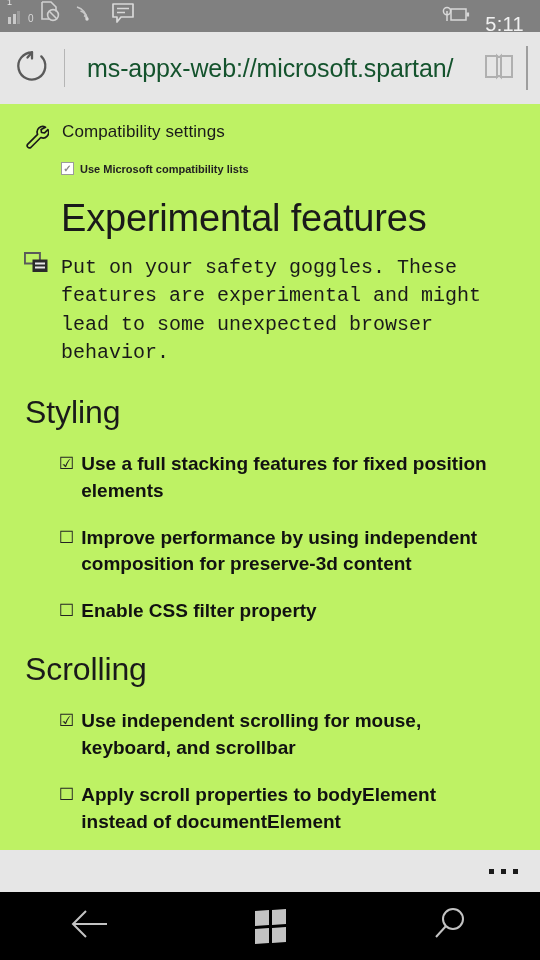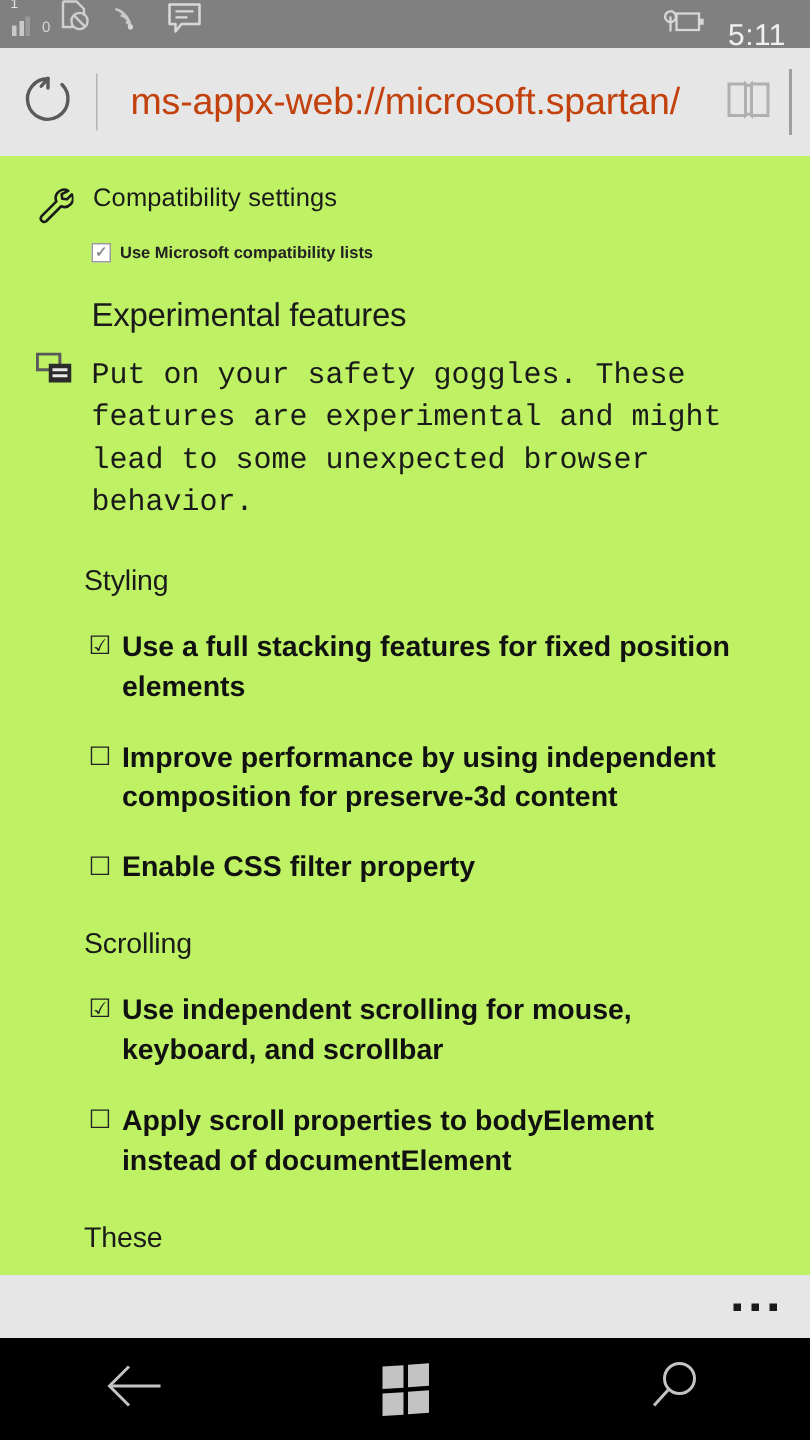--- a/index.html
+++ b/index.html
@@ -38,21 +38,21 @@
 
   
   .addressbar {
     position:absolute; top:32px; left:0; width:540px; height:72px;
     background:#e6e6e6;
     display:flex; align-items:center;
   }
   .ab-refresh { width:64px; display:flex; align-items:center; justify-content:center; }
   .ab-div { width:1px; height:38px; background:#b5b5b5; }
   .ab-url {
-    flex:1; padding-left:22px; font-size:25px; color:#c2410c;
+    flex:1; padding-left:22px; font-size:25px; color:#14532d;
     white-space:nowrap; overflow:hidden; letter-spacing:-0.1px;
   }
   .ab-book { width:54px; display:flex; align-items:center; justify-content:center; }
   .ab-div2 { width:2px; height:44px; background:#9e9e9e; margin-right:12px; }
 
   
   .content {
     position:absolute; top:104px; left:0; width:540px; height:746px;
     background:#bef264; overflow:hidden;
   }
@@ -71,30 +71,30 @@
     padding-left:61px; padding-top:20px;
     font-size:11px; font-weight:bold; color:#222;
   }
   .cbox-sm {
     width:13px; height:13px; border:1px solid #9b9b9b; background:#fff;
     display:inline-flex; align-items:center; justify-content:center;
     font-size:10px; color:#8a8a8a; line-height:1; flex:none;
   }
 
   h1.page-title {
-    font-size:22px; font-weight:400; color:#1a1a1a;
+    font-size:38px; font-weight:400; color:#1a1a1a;
     padding-left:61px; padding-top:22px; letter-spacing:-0.2px;
   }
   .intro {
     font-size:20px; color:#1a1a1a; line-height:1.42;
     padding-left:61px; padding-right:40px; padding-top:14px;font-family:Liberation Mono, monospace;
   }
   h2.section {
-    font-size:19px; font-weight:400; color:#1a1a1a;
-    padding-left:56px; padding-top:26px; letter-spacing:-0.1px;
+    font-size:32px; font-weight:400; color:#1a1a1a;
+    padding-left:25px; padding-top:26px; letter-spacing:-0.1px;
   }
   .opt {
     display:flex; align-items:flex-start; gap:7px;
     padding-left:59px; padding-right:36px; padding-top:20px;
     font-size:19px; font-weight:bold; color:#111; line-height:1.42;
   }
   .cbox {
     font-size:17px; color:#222; line-height:1.45; flex:none;
     font-family:"DejaVu Sans", sans-serif; font-weight:normal;
   }

